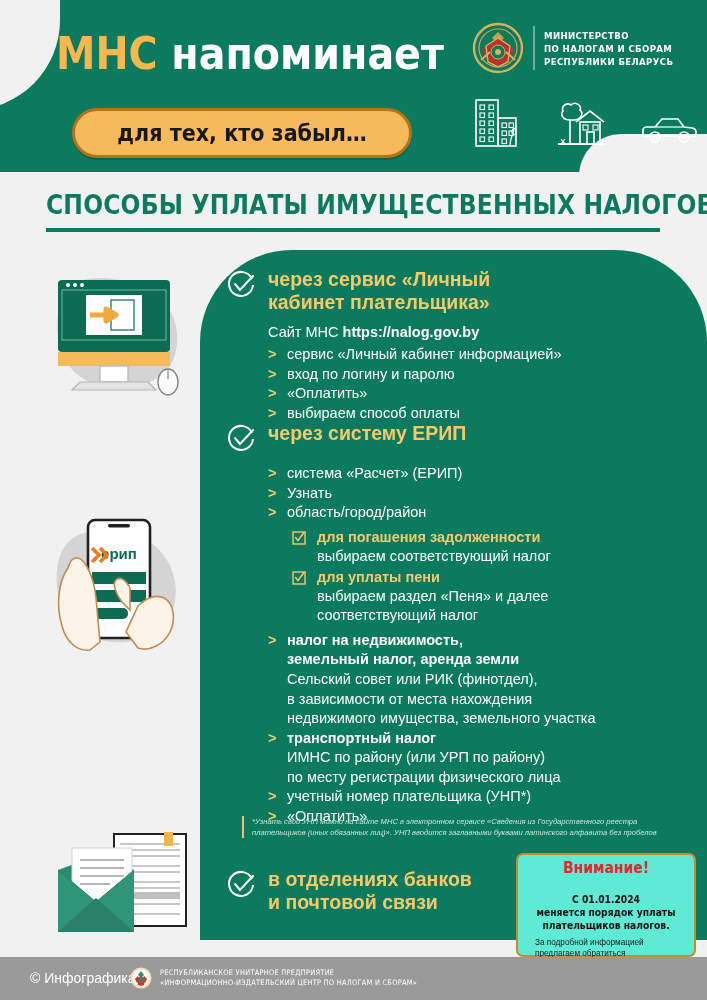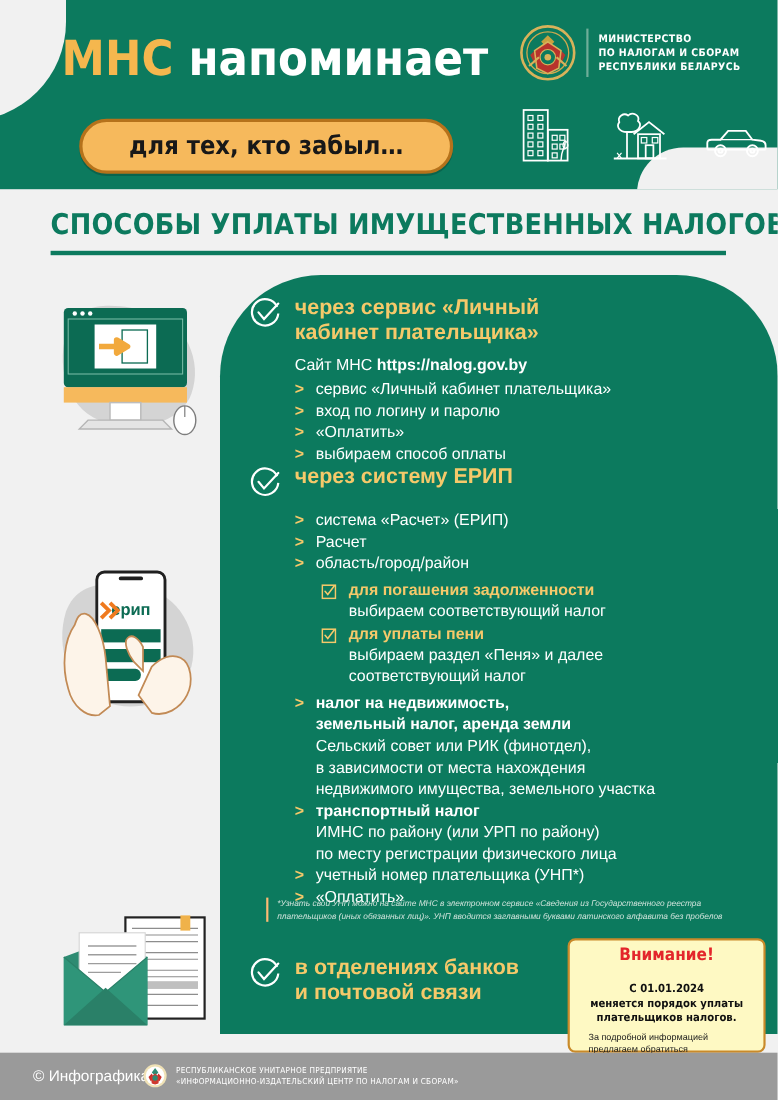--- a/index.html
+++ b/index.html
@@ -100,21 +100,21 @@
   .footnote{
     position:absolute;left:42px;top:566px;width:440px;
     color:#cfe3db;font-size:7.6px;line-height:1.45;font-style:italic;
     font-family:"Liberation Sans",sans-serif;padding-left:8px;
     border-left:2px solid #fdba74;
   }
 
   
   .attn{
     position:absolute;left:516px;top:853px;width:180px;height:104px;
-    background:#fef9c3;border:2px solid #c98a2a;border-radius:7px;
+    background:#5eead4;border:2px solid #c98a2a;border-radius:7px;
     box-sizing:border-box;padding:5px 7px 4px;text-align:center;
   }
   .attn .t1{color:#e3262b;font-size:15.5px;font-weight:bold;font-family:"DejaVu Sans Condensed","Liberation Sans",sans-serif;line-height:1.1;}
   .attn .t2{color:#101010;font-size:10.2px;font-weight:bold;line-height:1.28;margin-top:16px;font-family:"DejaVu Sans Condensed","Liberation Sans",sans-serif;}
   .attn .t3{color:#1b1b1b;font-size:8.2px;line-height:1.35;margin-top:5px;text-align:left;padding-left:10px;font-family:"Liberation Sans",sans-serif;}
 
   
   .footer{position:absolute;left:0;top:957px;width:707px;height:43px;background:#9a9a9a;}
   .footer .copy{
     position:absolute;left:30px;top:13px;color:#ffffff;font-size:14px;
@@ -290,21 +290,21 @@
           </div>
           <div class="head-text">
             <div>через сервис «Личный</div>
             <div>кабинет плательщика»</div>
           </div>
         </div>
         <div class="sub" style="margin:9px 0 3px 42px;">
           <span>Сайт МНС </span><b>https://nalog.gov.by</b>
         </div>
         <ul class="arrows" style="margin-left:42px;">
-          <li><span class="chev">&gt;</span><span>сервис «Личный кабинет плательщика»</span></li>
+          <li><span class="chev">&gt;</span><span>сервис «Личный кабинет информацией»</span></li>
           <li><span class="chev">&gt;</span><span>вход по логину и паролю</span></li>
           <li><span class="chev">&gt;</span><span>«Оплатить»</span></li>
           <li><span class="chev">&gt;</span><span>выбираем способ оплаты</span></li>
         </ul>
       </div>
 
       <div class="block" style="left:26px;top:172px;width:460px;">
         <div class="head-row">
           <div class="check-circle">
             <svg width="30" height="30" viewBox="0 0 30 30" fill="none" stroke="#ffffff" stroke-width="2">
@@ -312,21 +312,21 @@
               <path d="M9 14 L14 20 L27 6" stroke-linecap="round"></path>
             </svg>
           </div>
           <div class="head-text">
             <div>через систему ЕРИП</div>
           </div>
         </div>
 
         <ul class="arrows" style="margin:10px 0 0 42px;">
           <li><span class="chev">&gt;</span><span>система «Расчет» (ЕРИП)</span></li>
-          <li><span class="chev">&gt;</span><span>Расчет</span></li>
+          <li><span class="chev">&gt;</span><span>Узнать</span></li>
           <li><span class="chev">&gt;</span><span>область/город/район</span></li>
         </ul>
 
         <div style="margin-left:66px;margin-top:5px;">
           <div class="boxitem">
             <span class="sqchk">
               <svg width="14" height="14" viewBox="0 0 14 14" fill="none" stroke="#f5c96a" stroke-width="1.4">
                 <rect x="1" y="1" width="12" height="12"></rect>
                 <path d="M3.5 6.5 L6 9.5 L12 1.5" stroke-linecap="round"></path>
               </svg>

